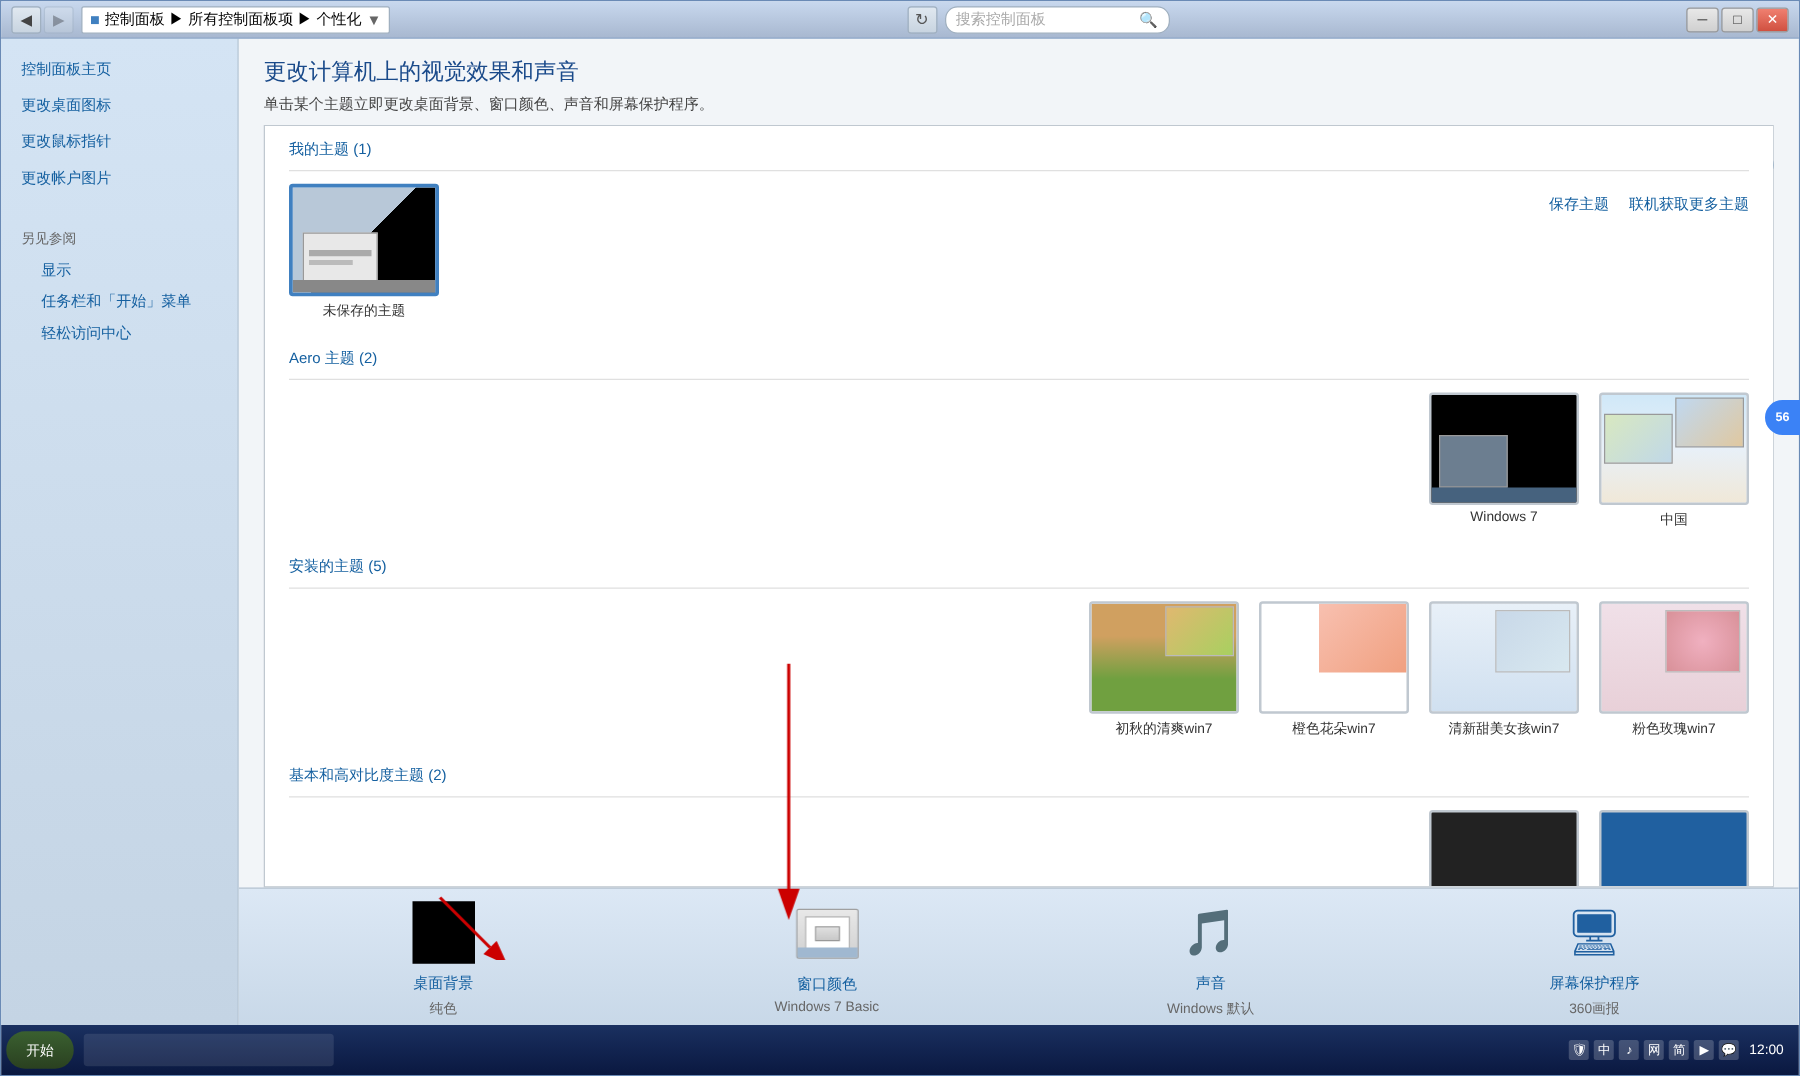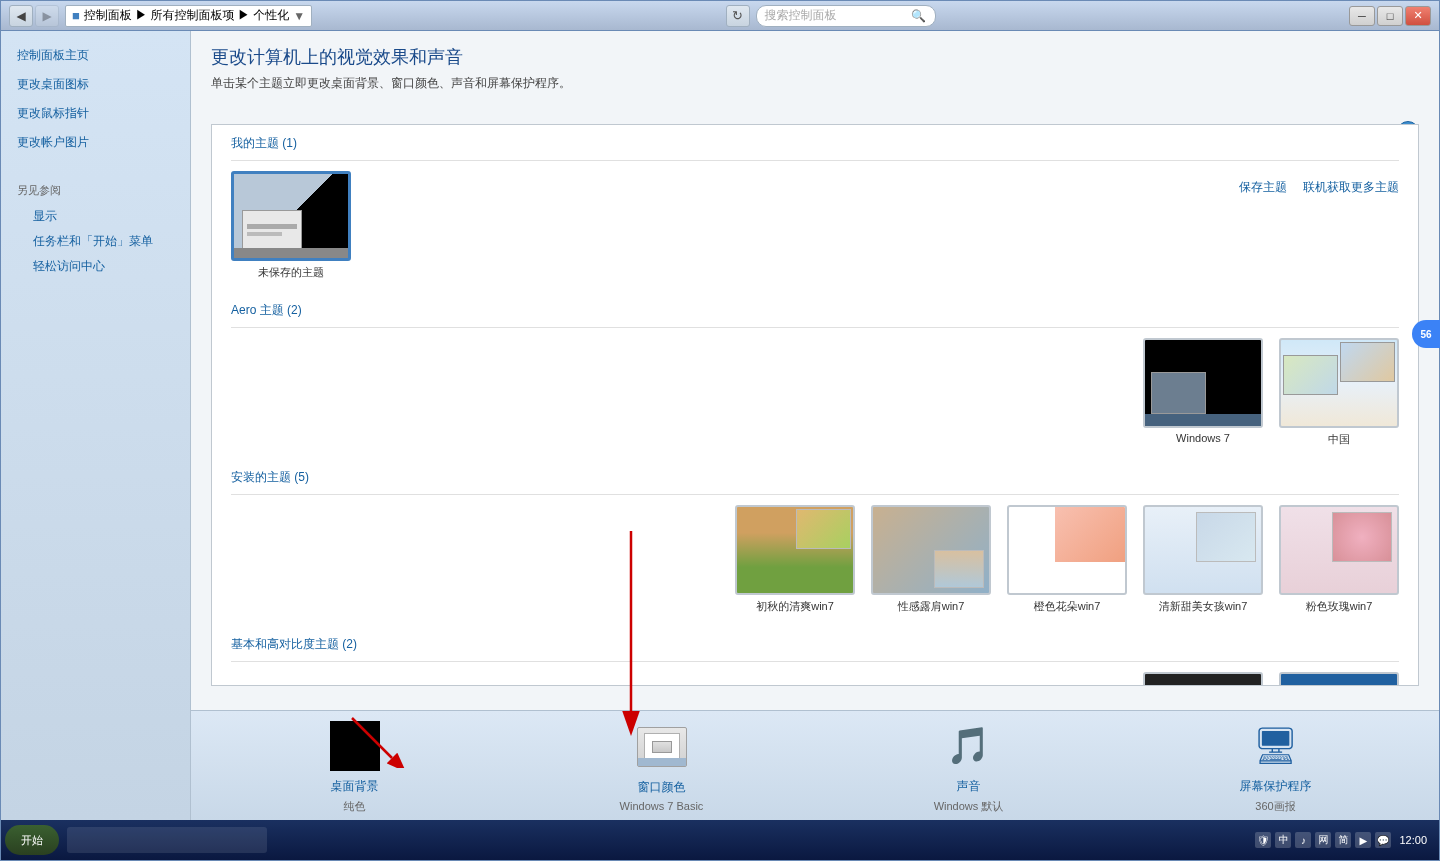--- a/index.html
+++ b/index.html
@@ -526,21 +526,21 @@
       <div class="sidebar-nav-item">更改桌面图标</div>
       <div class="sidebar-nav-item">更改鼠标指针</div>
       <div class="sidebar-nav-item">更改帐户图片</div>
 
       <div class="sidebar-section">另见参阅</div>
       <div class="sidebar-also-item">显示</div>
       <div class="sidebar-also-item">任务栏和「开始」菜单</div>
       <div class="sidebar-also-item">轻松访问中心</div>
     </div>
 
-    <div class="content" style="position:relative;gap:24px;">
+    <div class="content" style="position:relative;">
       <div class="content-header">
         <div class="content-title">更改计算机上的视觉效果和声音</div>
         <div class="content-subtitle">单击某个主题立即更改桌面背景、窗口颜色、声音和屏幕保护程序。</div>
       </div>
 
       <div class="help-btn">?</div>
 
       <div class="themes-area">
 
         <div class="theme-section-title">我的主题 (1)</div>
@@ -587,26 +587,20 @@
         <div class="theme-section-title">安装的主题 (5)</div>
         <div class="theme-grid">
 
           <div class="theme-item">
             <div class="theme-thumb thumb-autumn">
               <div class="thumb-autumn-overlay"></div>
             </div>
             <div class="theme-label">初秋的清爽win7</div>
           </div>
 
-          <div class="theme-item">
-            <div class="theme-thumb thumb-sexy">
-              <div class="thumb-sexy-overlay"></div>
-            </div>
-            <div class="theme-label">性感露肩win7</div>
-          </div>
 
           <div class="theme-item" style="position:relative;">
             <div class="theme-thumb thumb-orange">
               <div class="thumb-orange-img"></div>
             </div>
             <div class="theme-label">橙色花朵win7</div>
           </div>
 
           <div class="theme-item">
             <div class="theme-thumb thumb-girl">

